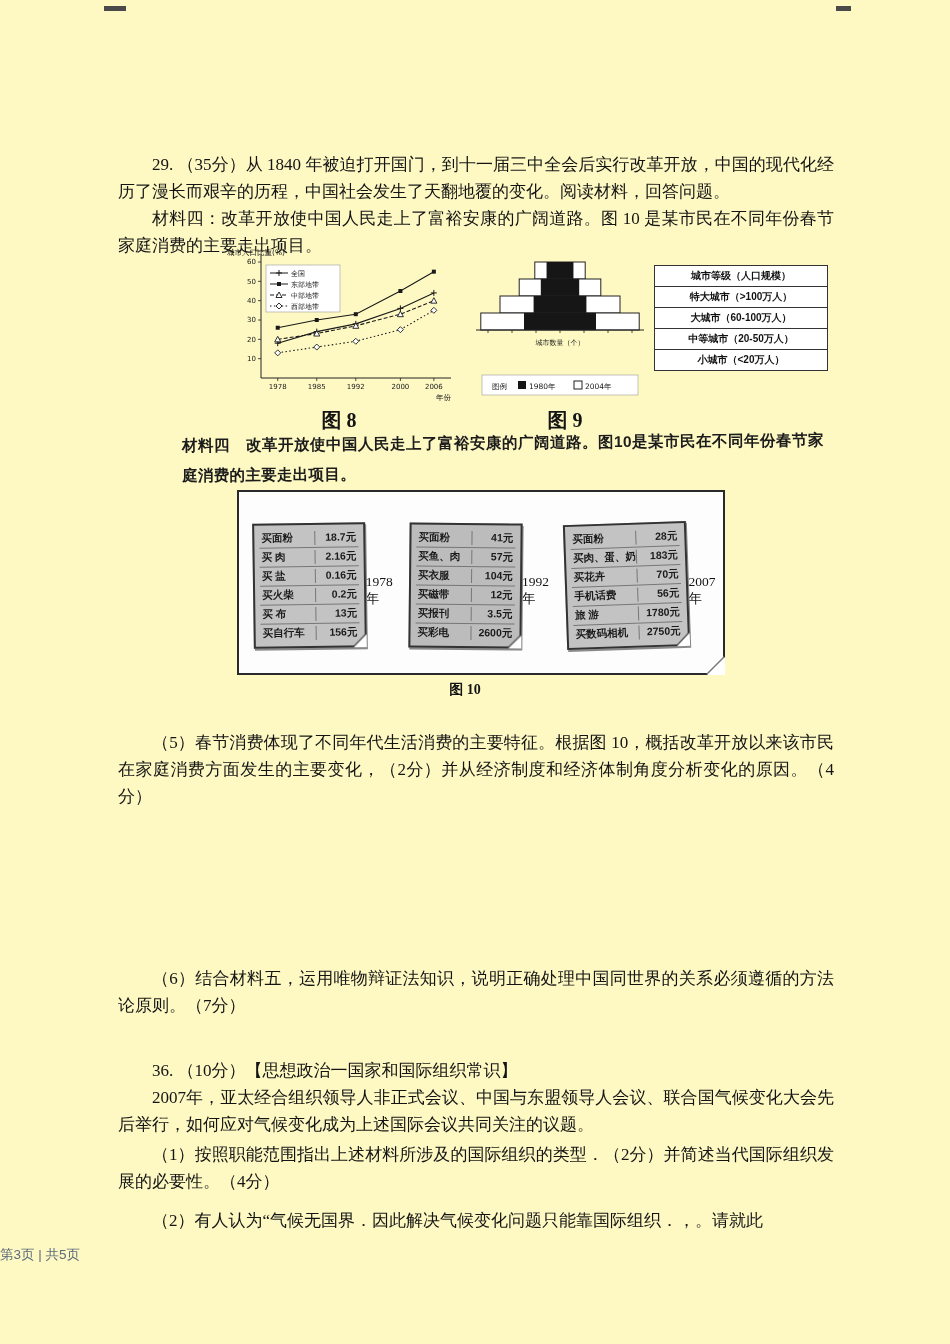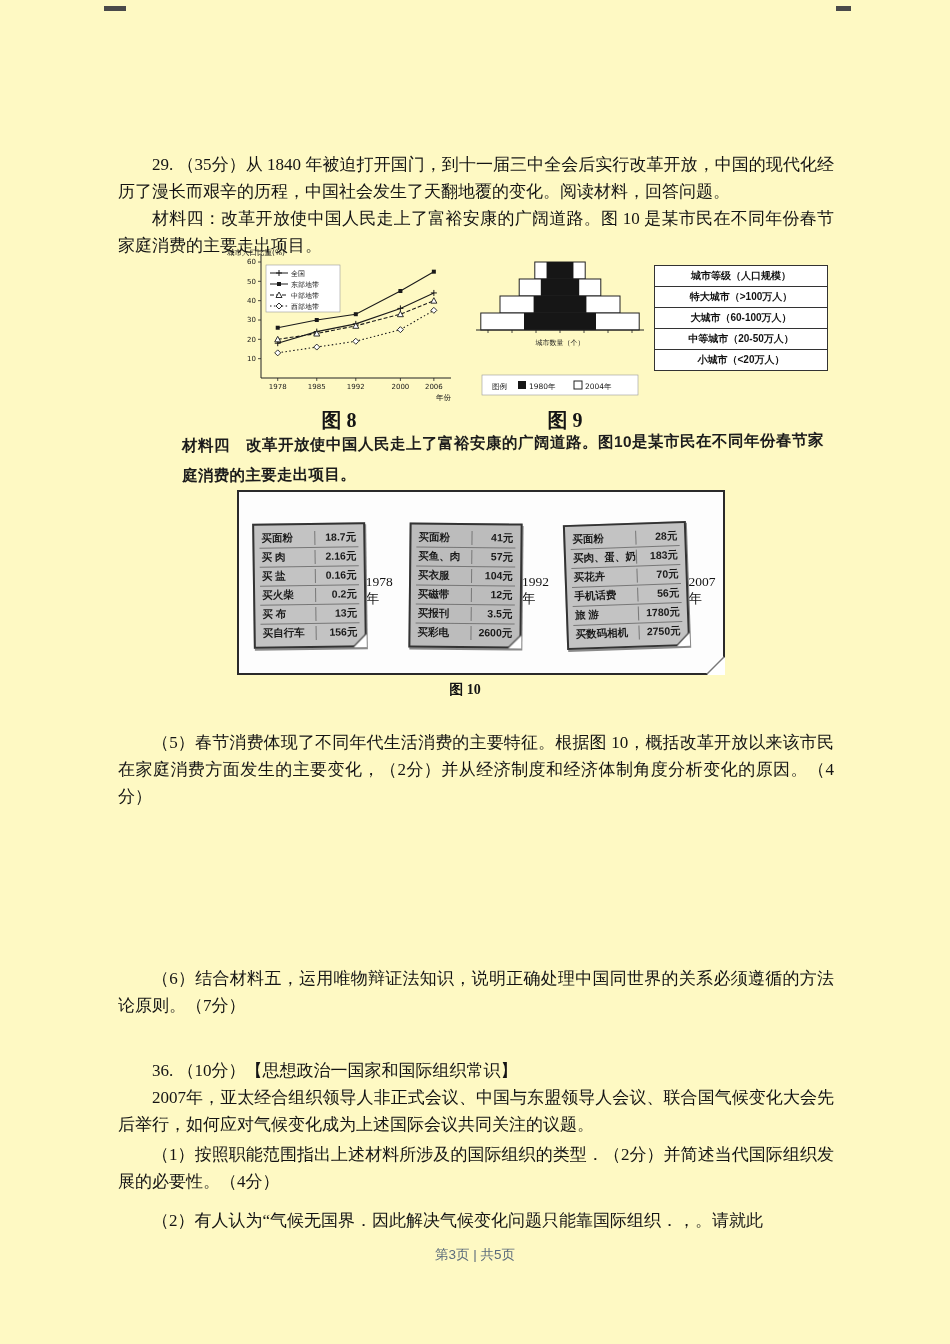--- a/index.html
+++ b/index.html
@@ -51,21 +51,21 @@
              border-color:transparent transparent #fff transparent;
              filter:drop-shadow(-1px -1px 0 #555); }
   .r-row { display:flex; justify-content:space-between; align-items:center;
            border-bottom:1px solid #777; padding:2px 2px; font-size:10.5px; font-weight:700;
            font-family:"Liberation Sans","DejaVu Sans",sans-serif; color:#1a1a1a; }
   .r-row:last-child { border-bottom:none; }
   .r-label { white-space:nowrap; }
   .r-price { text-align:right; border-left:1px solid #777; padding-left:5px; min-width:42px; }
   .receipt-year { margin-top:10px; font-size:13.5px; color:#141414; }
 
-  .footer { position:absolute; top:1246px; left:0; width:100%; text-align:center;
+  .footer { position:absolute; top:1246px; left:0; width:100%; text-align:left;
             font-size:13.5px; color:#5b6b7b;
             font-family:"Liberation Sans","DejaVu Sans",sans-serif; }
 </style>
 </head>
 <body>
 
 <div class="page">
 
   <div class="scan-mark mark-left"></div>
   <div class="scan-mark mark-right"></div>

